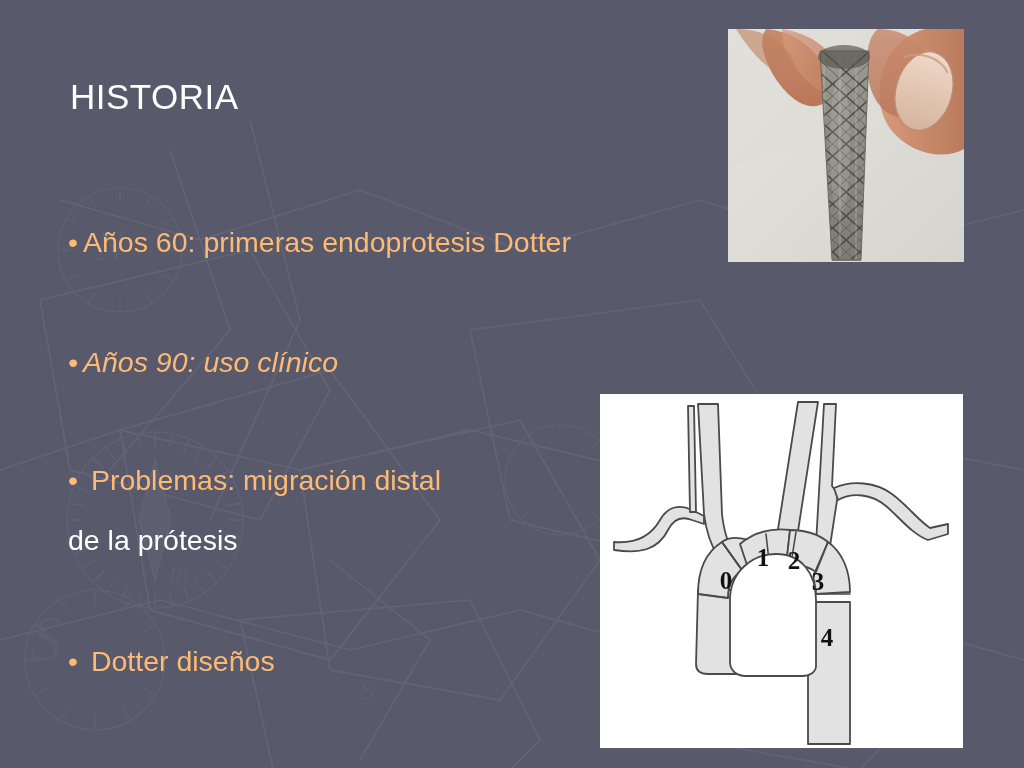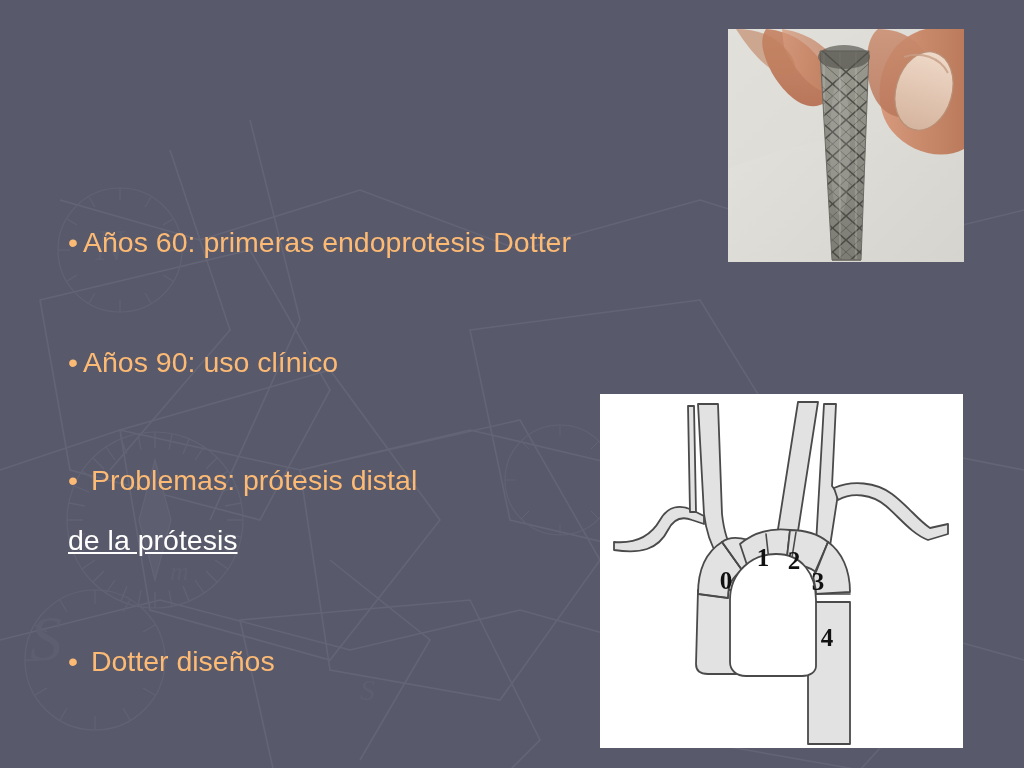--- a/index.html
+++ b/index.html
@@ -38,24 +38,24 @@
     left:68px; top:212px;
     width:620px;
   }
   .bullet {
     color:#fdba74;
     font-size:28.5px;
     line-height:60px;
     white-space:nowrap;
   }
   .bullet .dot { margin-right:5px; }
-  .b-gap-1 { margin-top:60px; }
+  .b-gap-1 { margin-top:60px;font-style:italic; }
   .b-gap-2 { margin-top:58px; }
   .b-gap-3 { margin-top:61px; }
-  .cont { color:#ffffff; font-size:28.5px; line-height:60px; white-space:nowrap;text-decoration:underline; }
+  .cont { color:#ffffff; font-size:28.5px; line-height:60px; white-space:nowrap; }
 
   
   .pic {
     position:absolute;
     background:#ffffff;
     overflow:hidden;
   }
   #photo-stent {
     left:728px; top:29px;
     width:236px; height:233px;
@@ -175,34 +175,35 @@
       </g>
     </g>
     <g fill="#64667a" font-family="Liberation Serif, serif" font-style="italic" opacity=".9">
       <text x="30" y="660" font-size="64">S</text>
       <text x="95" y="260" font-size="44">N</text>
       <text x="360" y="700" font-size="30">S</text>
       <text x="170" y="580" font-size="26">m</text>
     </g>
   </svg>
 
+  <div id="title">HISTORIA</div>
 
   <div id="bullets">
 
     <div class="bullet">
       <span class="dot">•</span><span>Años 60: primeras endoprotesis Dotter</span>
     </div>
 
     <div class="bullet b-gap-1">
       <span class="dot">•</span><span>Años 90: uso clínico</span>
     </div>
 
     <div class="bullet b-gap-2">
       <span class="dot">•</span>
-      <span>Problemas: prótesis distal</span>
+      <span>Problemas: migración distal</span>
     </div>
     <div class="cont">de la prótesis</div>
 
     <div class="bullet b-gap-3">
       <span class="dot">•</span>
       <span>Dotter diseños</span>
     </div>
 
   </div>
 

